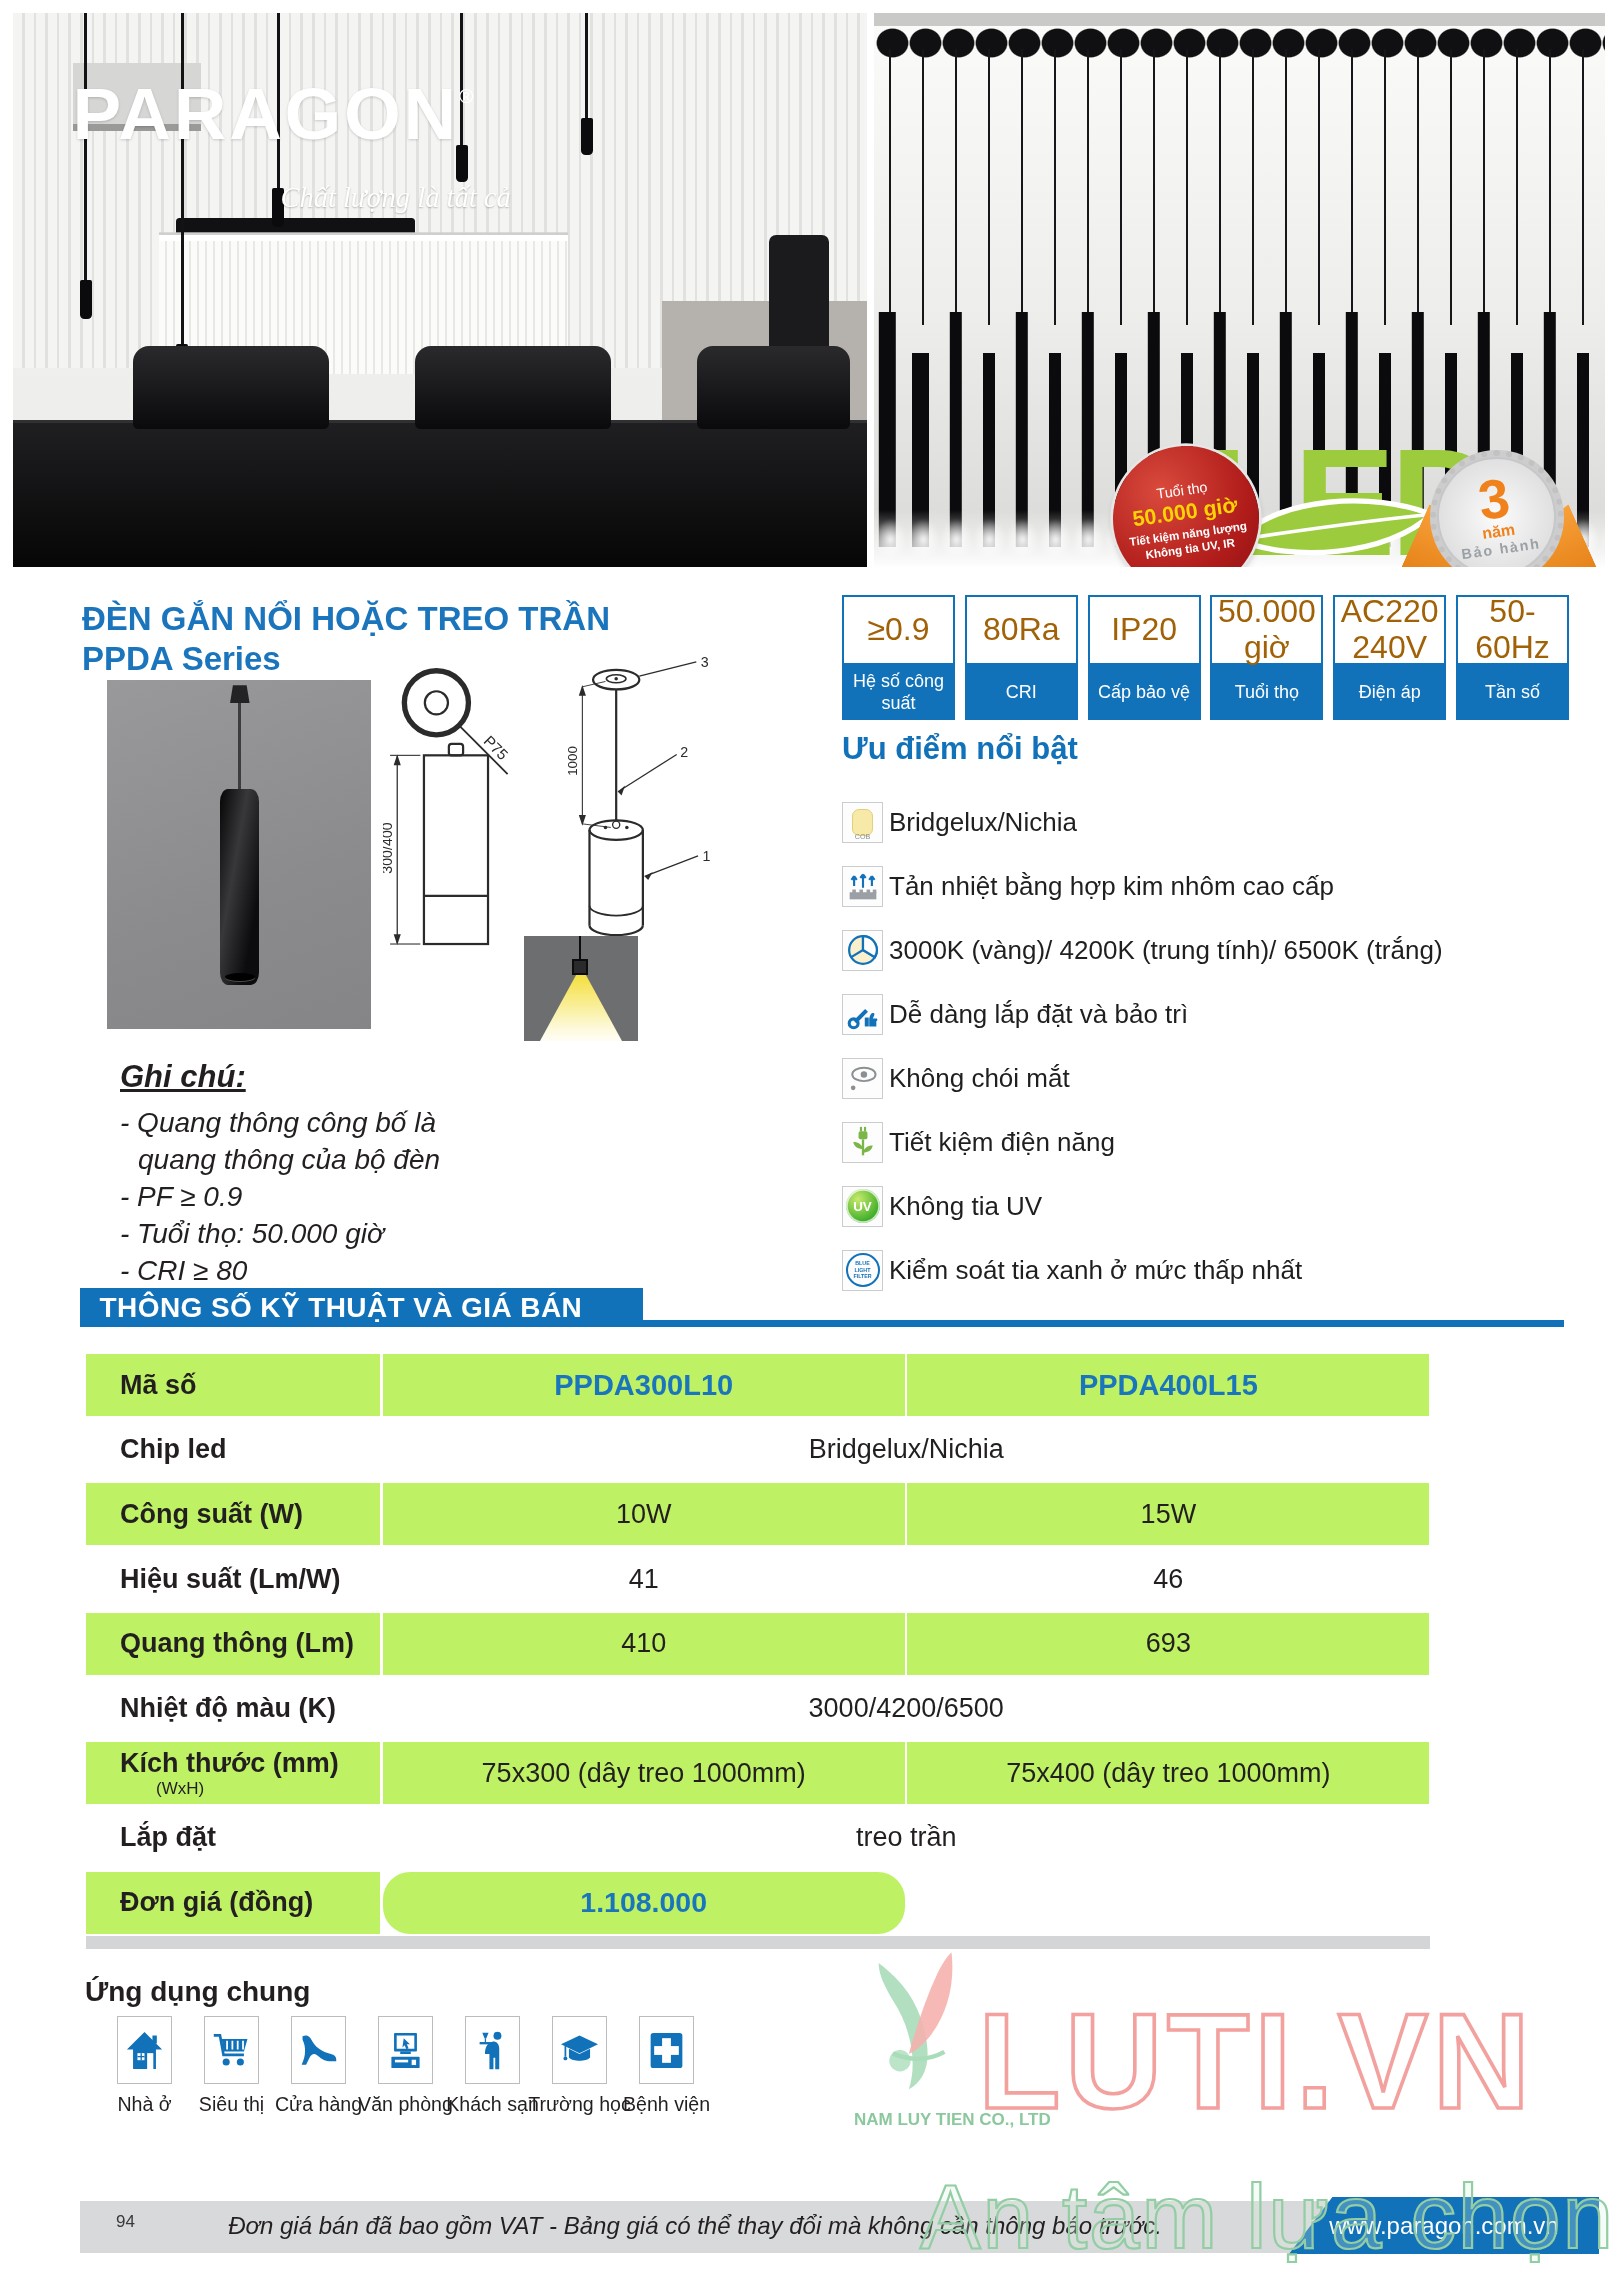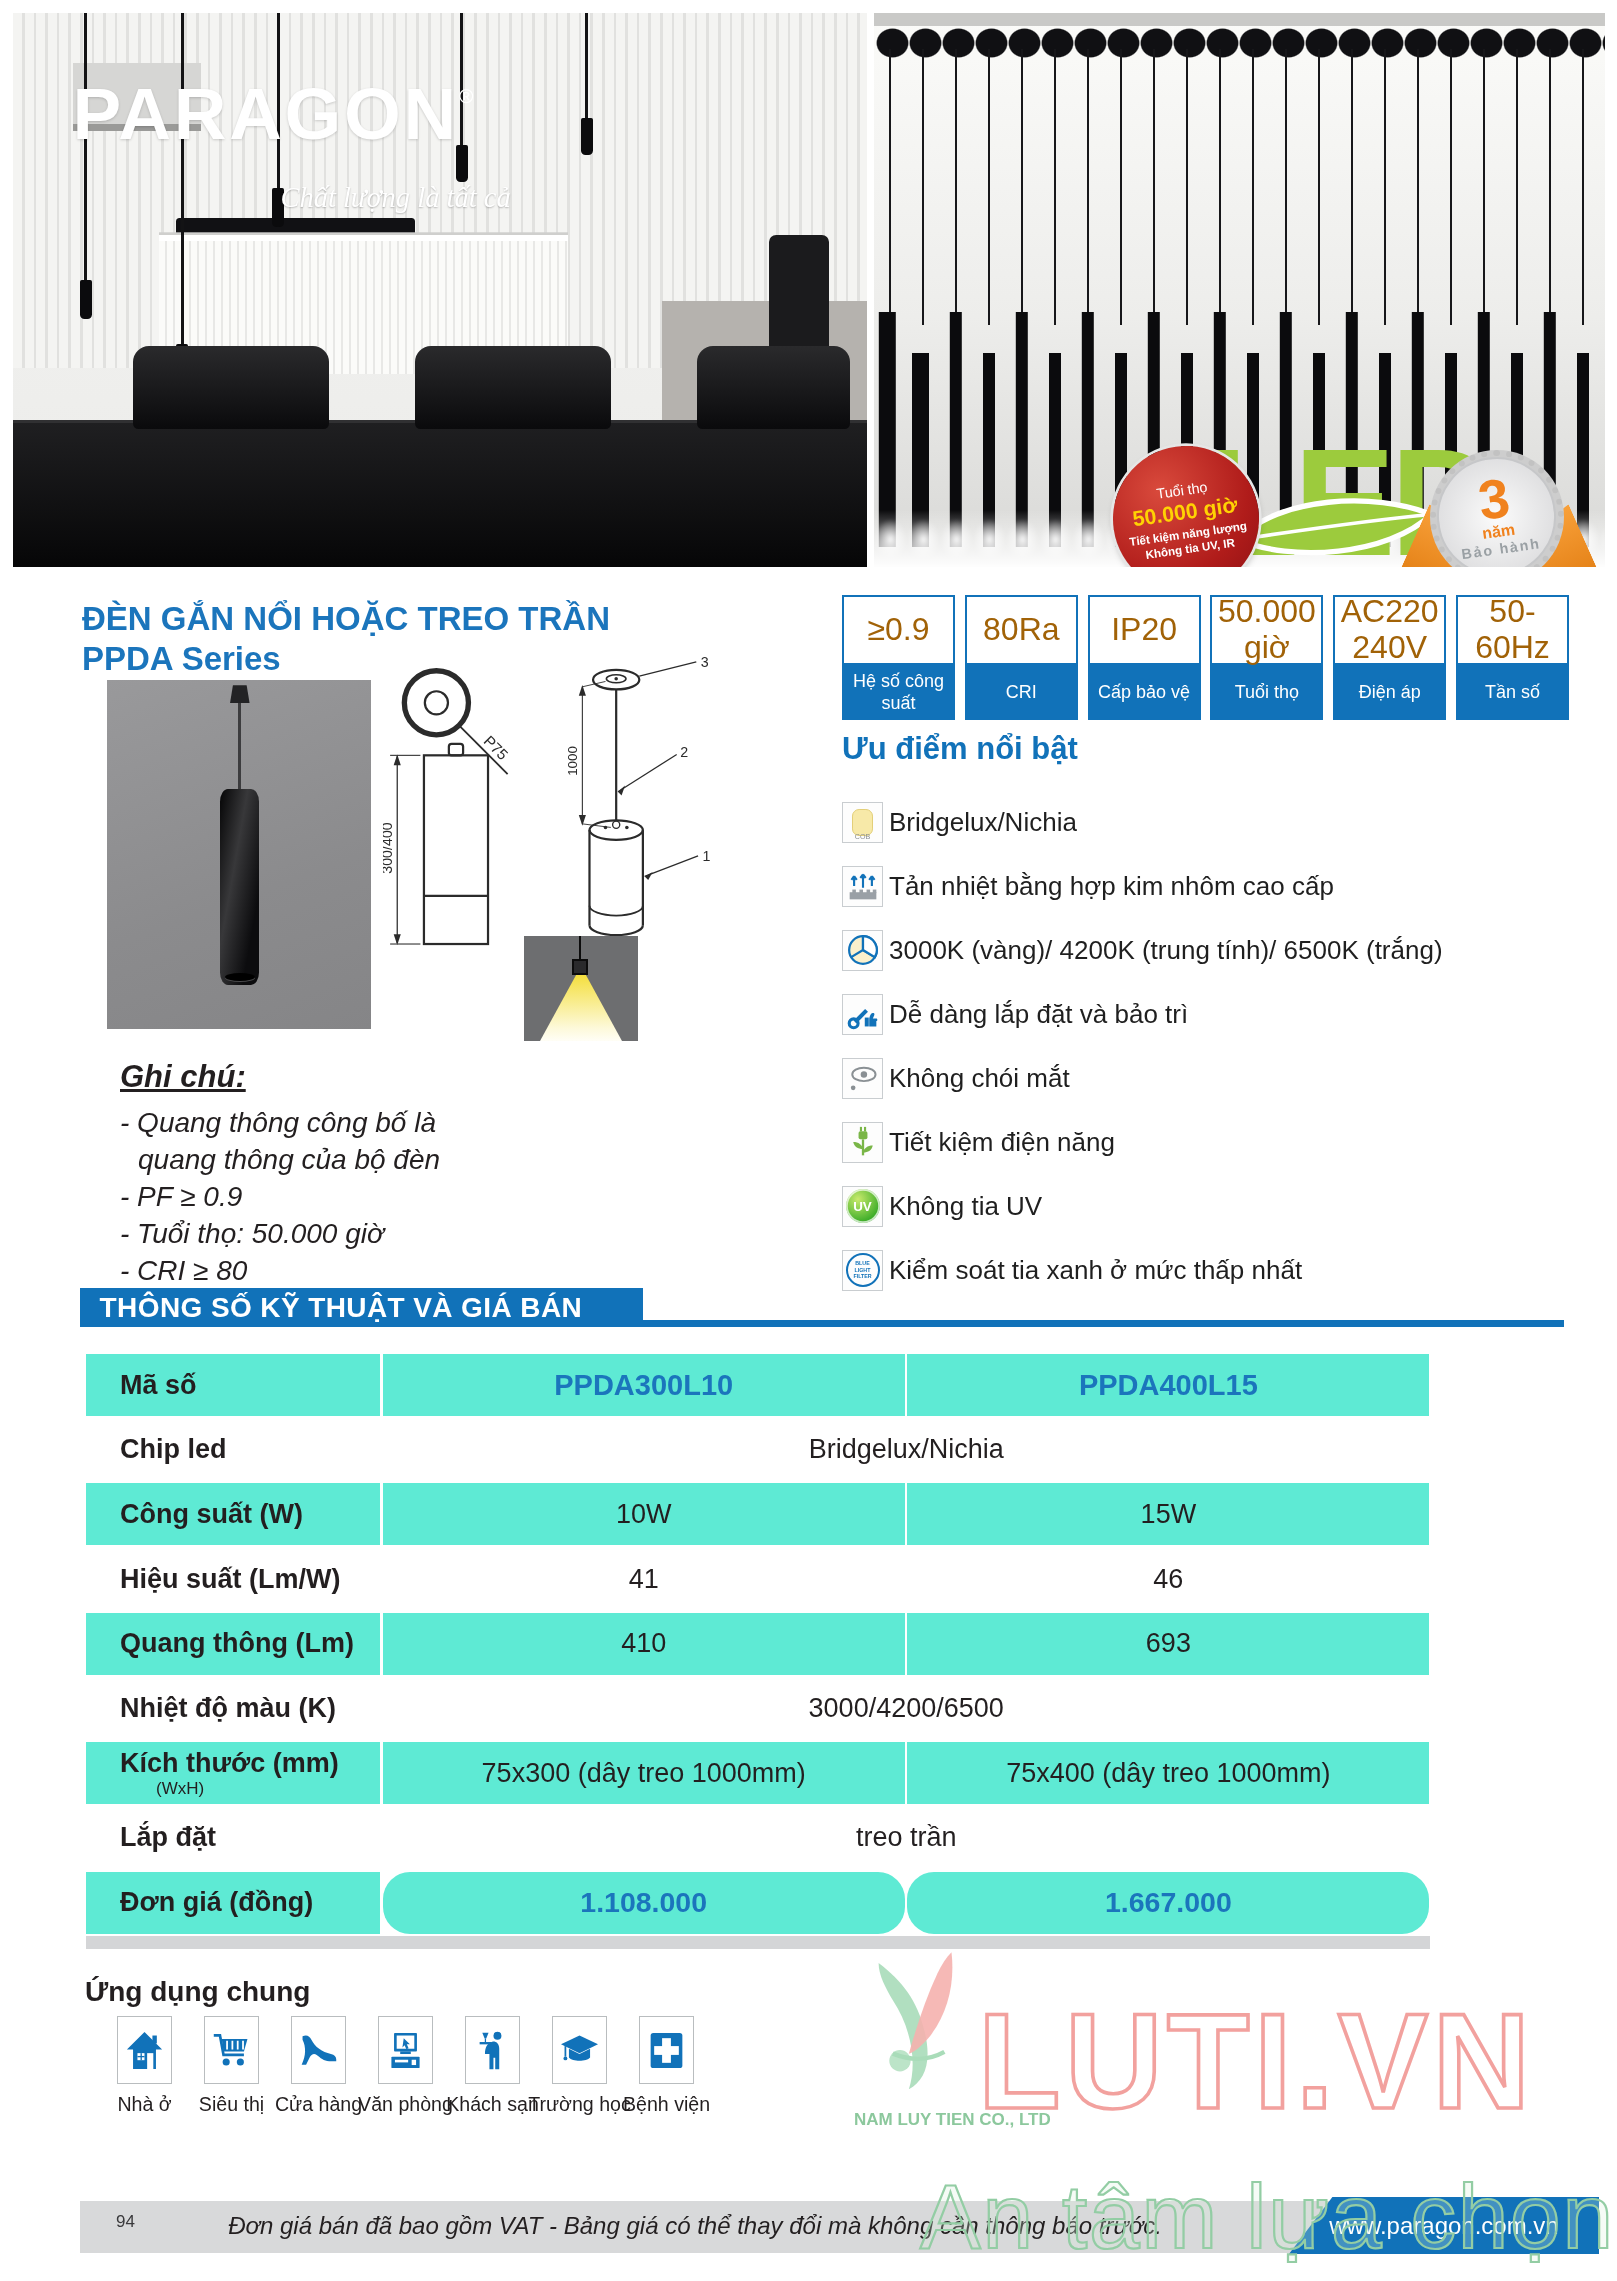--- a/index.html
+++ b/index.html
@@ -131,21 +131,21 @@
 
   
   .banner{left:80px;top:1288px;width:563px;height:39px;background:#1172b9;z-index:2;
      display:flex;align-items:center;padding-left:19.6px;box-sizing:border-box;}
   .banner span{color:#fff;font-size:28px;font-weight:800;letter-spacing:0.4px;}
   .banner-line{left:80px;top:1320px;width:1484px;height:7.1px;background:#1172b9;}
 
   
   .spec-table{left:86px;top:1354px;width:1344px;}
   .trow{display:flex;margin-bottom:2.7px;height:62px;}
-  .trow.gray .tc{background:#5eead4;}
+  .trow.gray .tc{background:#bef264;}
   .trow.white .tc{background:#fff;}
   .tc{display:flex;align-items:center;justify-content:center;box-sizing:border-box;}
   .tc-label{width:294px;margin-right:2.7px;justify-content:flex-start;padding-left:34px;
      flex-direction:column;align-items:flex-start;justify-content:center;}
   .tc-label .lb{font-size:27px;font-weight:700;}
   .tc-label .sub{font-size:17px;margin-left:36px;}
   .tc-val{width:522px;font-size:27px;}
   .tc-val.first{margin-right:2.7px;}
   .tc-span{width:1047px;font-size:27px;}
   .model{color:#1b75bc;font-weight:800;font-size:29px;}
@@ -495,21 +495,20 @@
       <div class="tc tc-label">
           <span class="lb">Lắp đặt</span>
         </div>
       <div class="tc tc-span">treo trần</div>
     </div>
     <div class="trow gray">
       <div class="tc tc-label">
           <span class="lb">Đơn giá (đồng)</span>
         </div>
       <div class="tc tc-val first price">1.108.000</div>
-      <div class="tc tc-val price">1.667.000</div>
     </div>
     <div class="table-strip"></div>
   </div>
 
   <div class="abs apps-head">Ứng dụng chung</div>
   <div class="abs apps">
     <div class="app">
       <div class="app-box">
         <svg width="37" height="41" viewBox="0 0 42 46" fill="#1172b9">
           <rect x="30" y="6" width="5" height="9"></rect>

